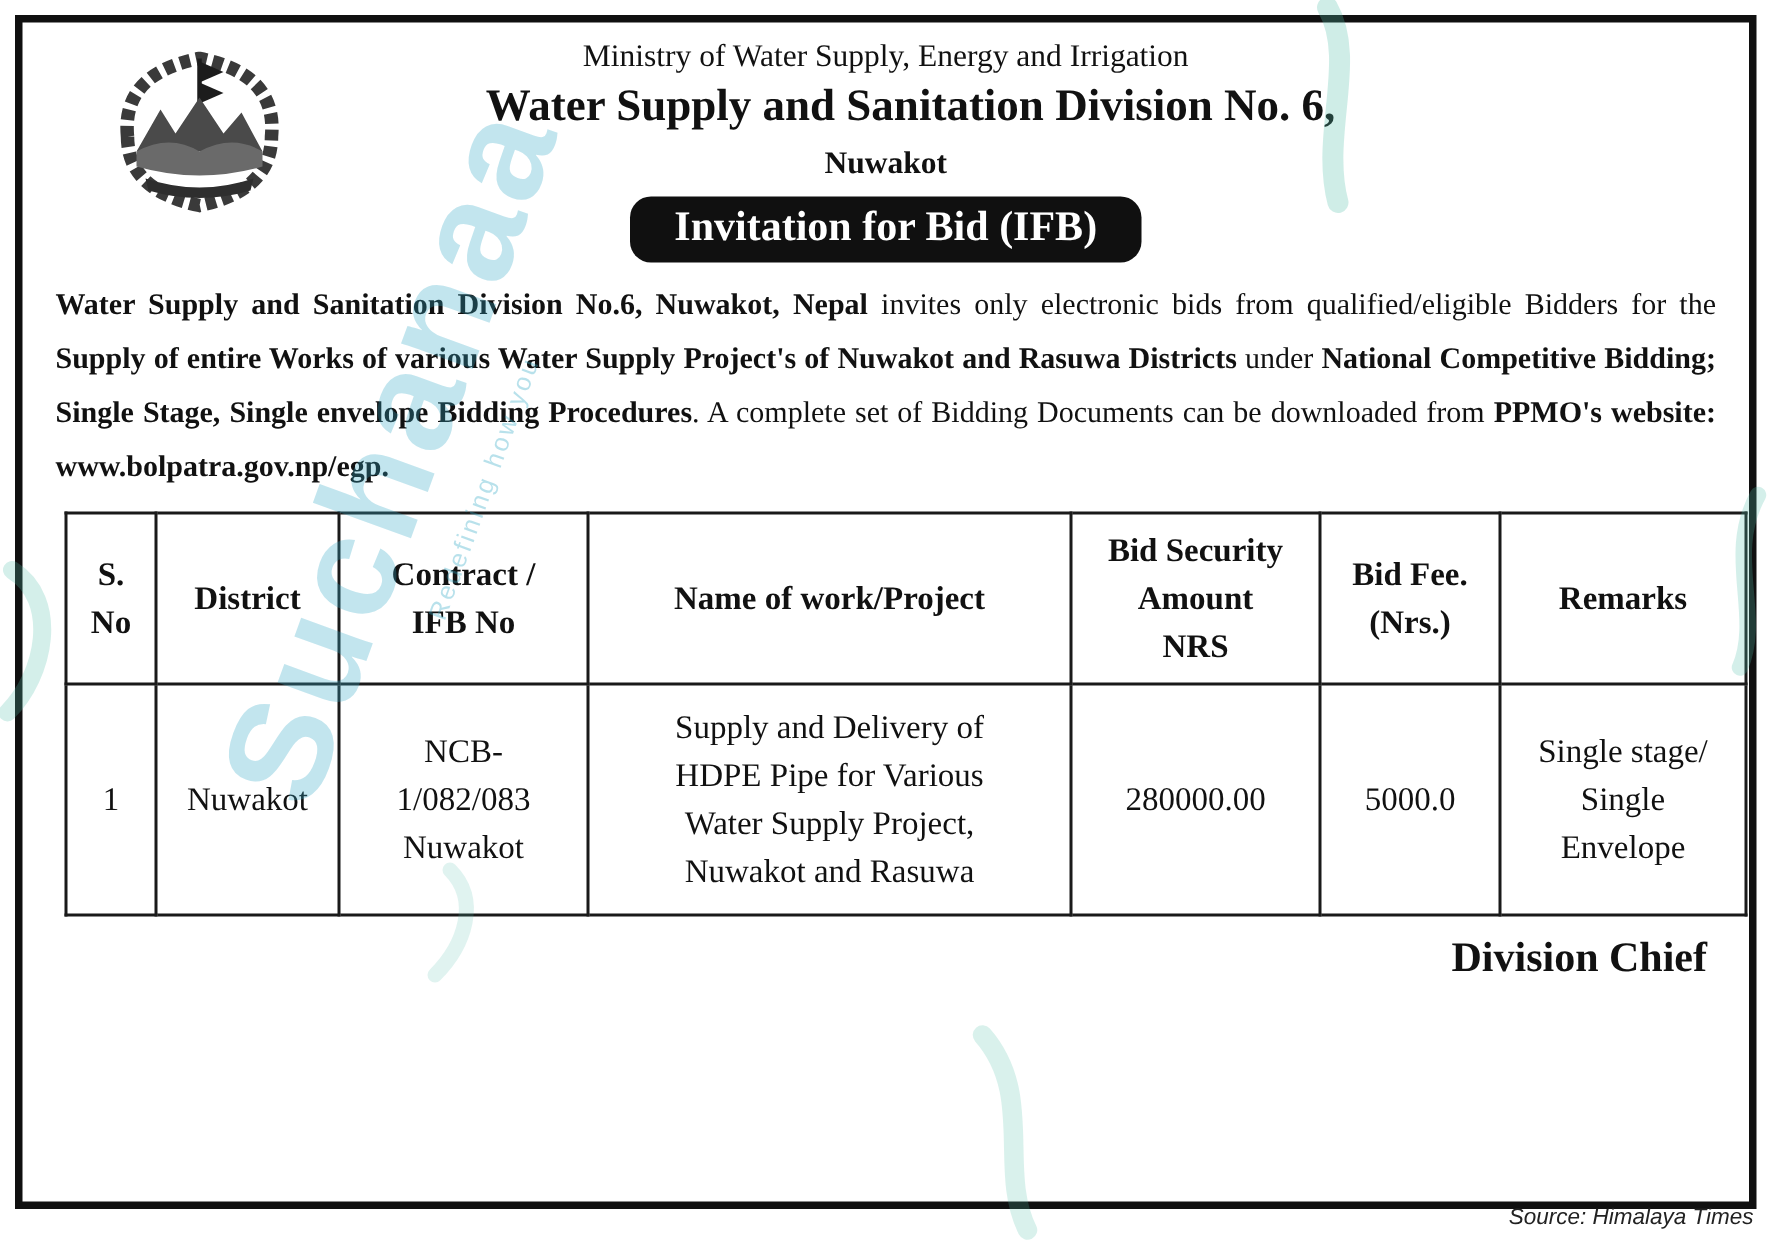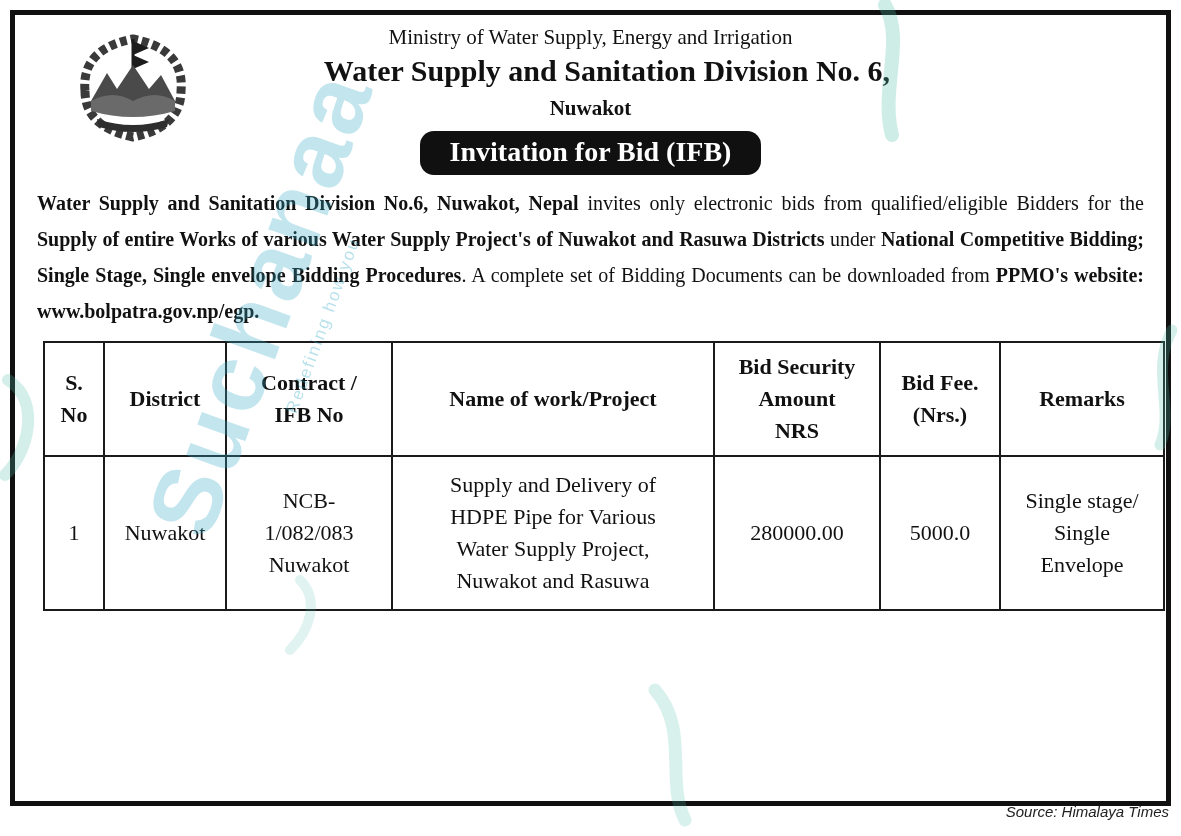--- a/index.html
+++ b/index.html
@@ -201,18 +201,19 @@
 Nuwakot and Rasuwa</td>
           <td>280000.00</td>
           <td>5000.0</td>
           <td>Single stage/
 Single
 Envelope</td>
         </tr>
       </tbody>
     </table>
 
+    <div class="signatory">Division Chief</div>
 
   </div>
 
   <div class="source-credit">Source: Himalaya Times</div>
 
 </div>
 
 </body></html>

